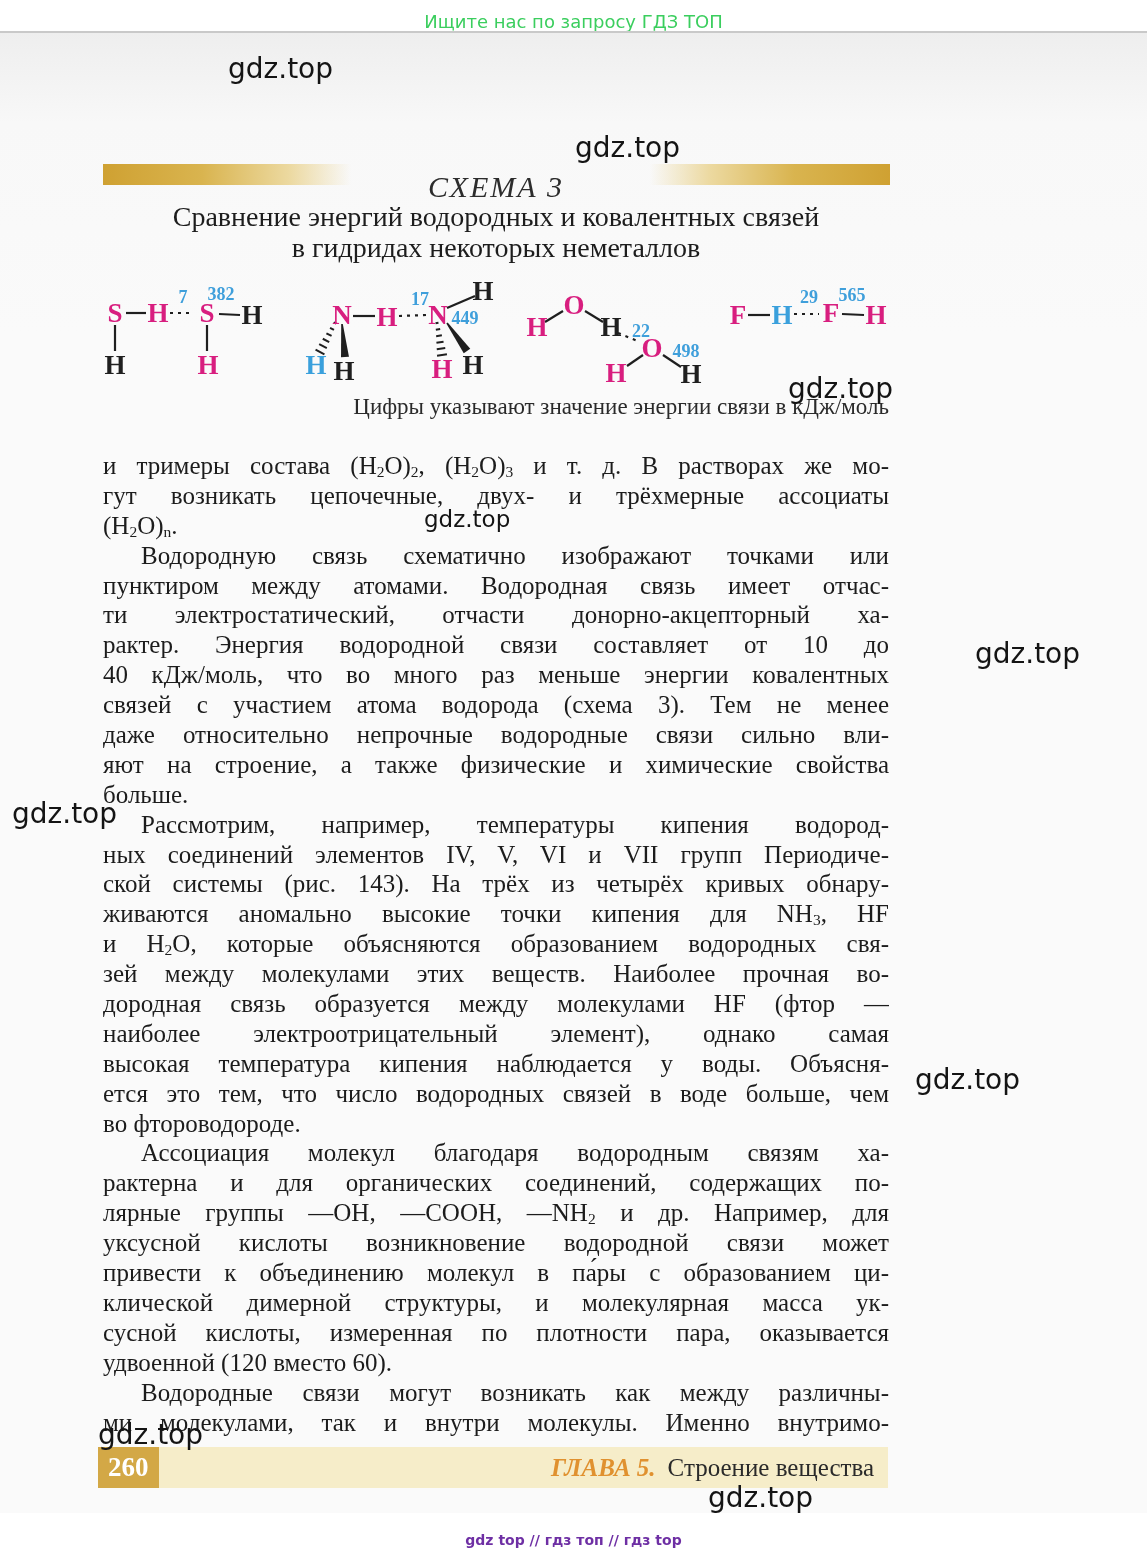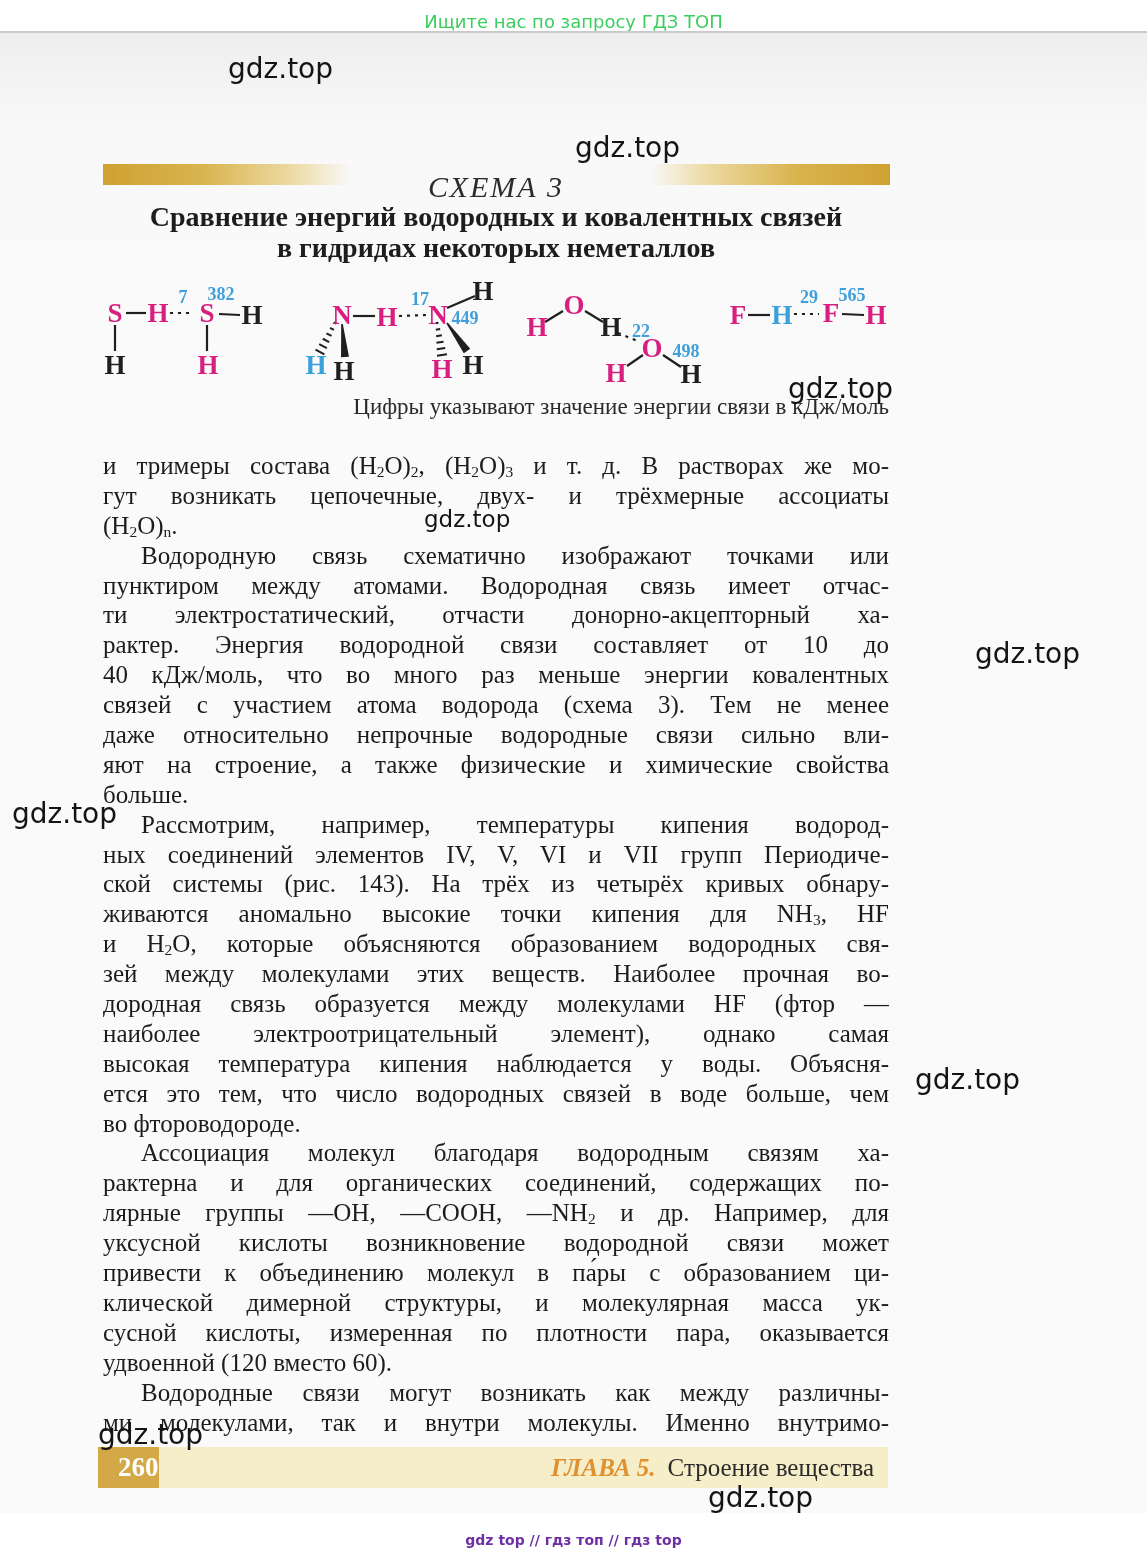--- a/index.html
+++ b/index.html
@@ -29,21 +29,21 @@
   .gold-bar.left{left:103px;width:248px;
     background:linear-gradient(to right,#cfa132 0%,#d9b44f 40%,#ecd9a0 75%,rgba(248,243,228,0) 100%);}
   .gold-bar.right{left:650px;width:240px;
     background:linear-gradient(to left,#cfa132 0%,#d9b44f 40%,#ecd9a0 75%,rgba(248,243,228,0) 100%);}
   .schema-label{
     position:absolute;left:103px;top:164px;width:786px;text-align:center;
     font-style:italic;font-size:30px;color:#2c2c2c;letter-spacing:2px;z-index:2;margin-top:6px;
   }
   .schema-title{
     position:absolute;left:103px;top:201px;width:786px;text-align:center;
-    font-weight:bold;font-size:28px;line-height:31px;color:#1d1d1d;
+    font-weight:normal;font-size:28px;line-height:31px;color:#1d1d1d;
   }
   .molecules-svg{position:absolute;left:90px;top:280px;width:820px;height:120px;}
   .schema-caption{
     position:absolute;left:103px;top:394px;width:786px;text-align:right;
     font-size:23px;color:#2a2a2a;
   }
   
   .body-text{position:absolute;left:103px;top:451px;width:786px;color:#1c1c1c;}
   .body-line{
     font-size:25px;height:29.9px;line-height:29.9px;overflow:hidden;
@@ -51,21 +51,21 @@
   }
   .body-line.end{text-align:left;text-align-last:left;}
   .body-line.indent{padding-left:38px;}
   .body-line sub{font-size:0.62em;vertical-align:-0.22em;line-height:0;}
   
   .footer-bar{
     position:absolute;left:98px;top:1447px;width:790px;height:41px;background:#f6edc9;
   }
   .page-badge{
     position:absolute;left:0;top:0;width:61px;height:41px;background:#d3a846;
-    color:#ffffff;font-weight:bold;font-size:27px;line-height:40px;padding-left:20px;box-sizing:border-box;
+    color:#ffffff;font-weight:bold;font-size:27px;line-height:40px;padding-left:10px;box-sizing:border-box;
   }
   .chapter{
     position:absolute;right:14px;top:0;height:54px;line-height:41px;white-space:nowrap;font-size:25px;margin-left:8px;
   }
   .chapter .chapter-label{font-style:italic;font-weight:bold;color:#e0912f;margin-right:12px;}
   .chapter .chapter-title{color:#2a2a2a;}
   
   .bottom-links{
     position:absolute;left:0;top:1532px;width:1147px;text-align:center;
     font-family:"DejaVu Sans", sans-serif;font-size:14px;color:#6e2fa4;font-weight:600;

